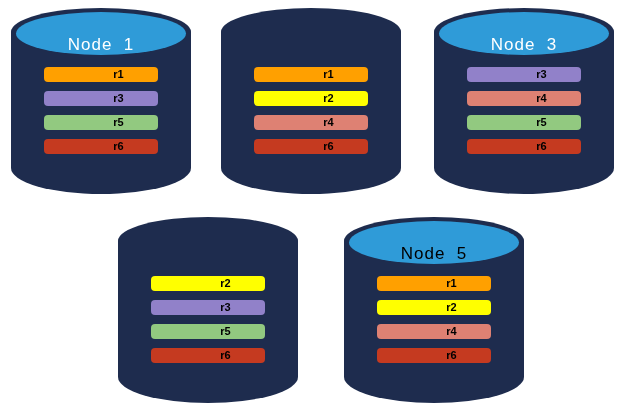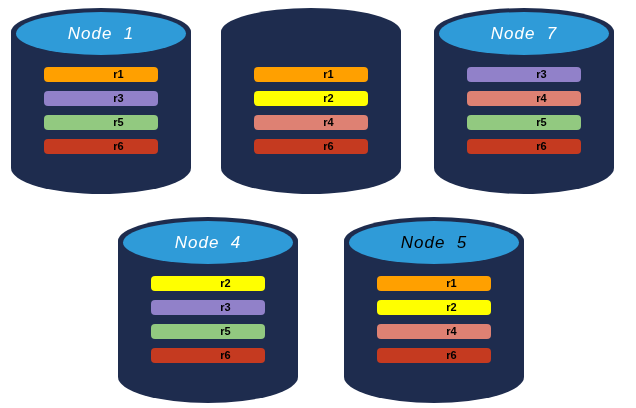--- a/index.html
+++ b/index.html
@@ -45,23 +45,22 @@
     border-radius: 50%;
   }
   .cyl-top-face {
     position: absolute;
     left: 5px;
     top: 4px;
     width: 170px;
     height: 43px;
     border-radius: 50%;
     display: flex;
-    align-items: center;
+    align-items: flex-end;
     justify-content: center;
-    font-style: italic;
   }
   .cyl-title {
     color: #ffffff;
     font-size: 17px;
     font-weight: 400;
     white-space: pre;
     letter-spacing: 1px;
   }
   .bars {
     position: absolute;
@@ -112,36 +111,33 @@
         <div class="bar" style="background: rgb(255, 255, 0); color: rgb(0, 0, 0);">r2</div>
         <div class="bar" style="background: rgb(222, 129, 115); color: rgb(0, 0, 0);">r4</div>
         <div class="bar" style="background: rgb(197, 58, 32); color: rgb(0, 0, 0);">r6</div>
       </div>
   </div>
 
   <div class="cylinder pos-2">
     <div class="cyl-top-back" style="background: rgb(30, 44, 78);"></div>
     <div class="cyl-body" style="background: rgb(30, 44, 78);"></div>
     <div class="cyl-top-face" style="background: rgb(47, 155, 216);">
-      <span class="cyl-title" style="color: rgb(255, 255, 255);">Node  7</span>
+      <span class="cyl-title" style="color: rgb(255, 255, 255);">Node  3</span>
     </div>
     <div class="bars">
         <div class="bar" style="background: rgb(145, 129, 201); color: rgb(0, 0, 0);">r3</div>
         <div class="bar" style="background: rgb(222, 129, 115); color: rgb(0, 0, 0);">r4</div>
         <div class="bar" style="background: rgb(146, 201, 128); color: rgb(0, 0, 0);">r5</div>
         <div class="bar" style="background: rgb(197, 58, 32); color: rgb(0, 0, 0);">r6</div>
       </div>
   </div>
 
   <div class="cylinder pos-3">
     <div class="cyl-top-back" style="background: rgb(30, 44, 78);"></div>
     <div class="cyl-body" style="background: rgb(30, 44, 78);"></div>
-    <div class="cyl-top-face" style="background: rgb(47, 155, 216);">
-      <span class="cyl-title" style="color: rgb(255, 255, 255);">Node  4</span>
-    </div>
     <div class="bars">
         <div class="bar" style="background: rgb(255, 255, 0); color: rgb(0, 0, 0);">r2</div>
         <div class="bar" style="background: rgb(145, 129, 201); color: rgb(0, 0, 0);">r3</div>
         <div class="bar" style="background: rgb(146, 201, 128); color: rgb(0, 0, 0);">r5</div>
         <div class="bar" style="background: rgb(197, 58, 32); color: rgb(0, 0, 0);">r6</div>
       </div>
   </div>
 
   <div class="cylinder pos-4">
     <div class="cyl-top-back" style="background: rgb(30, 44, 78);"></div>

